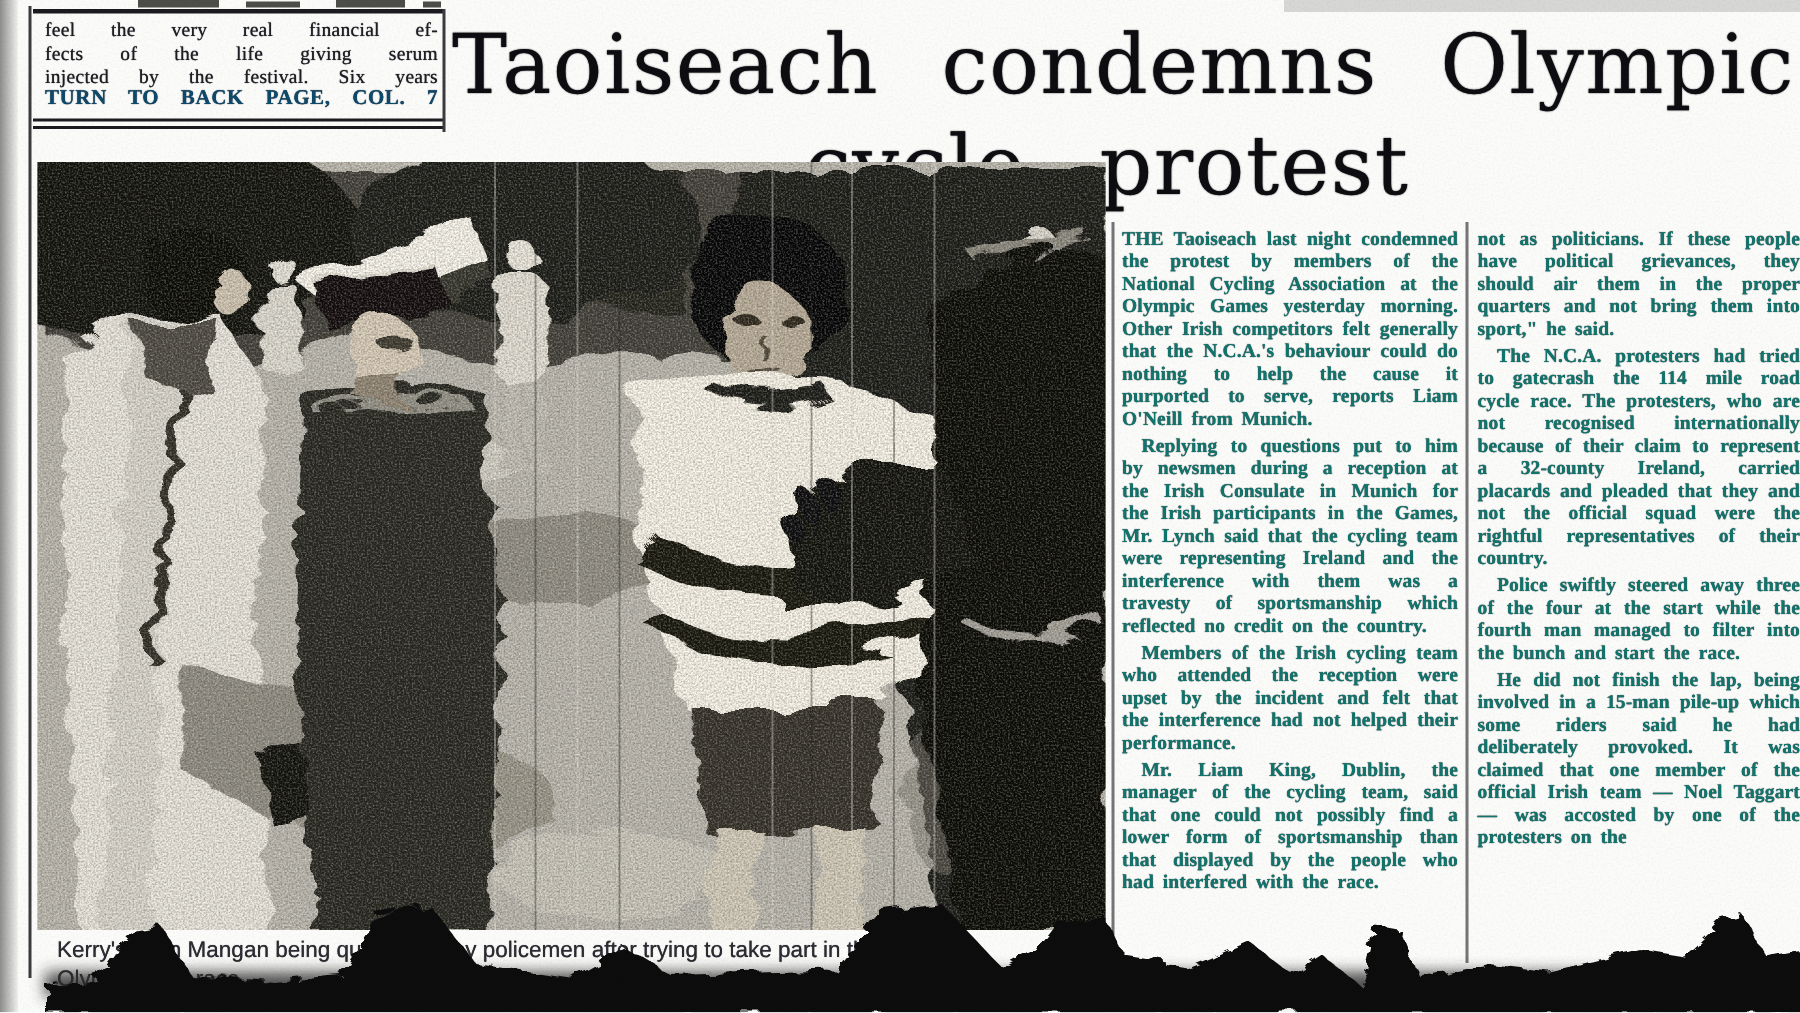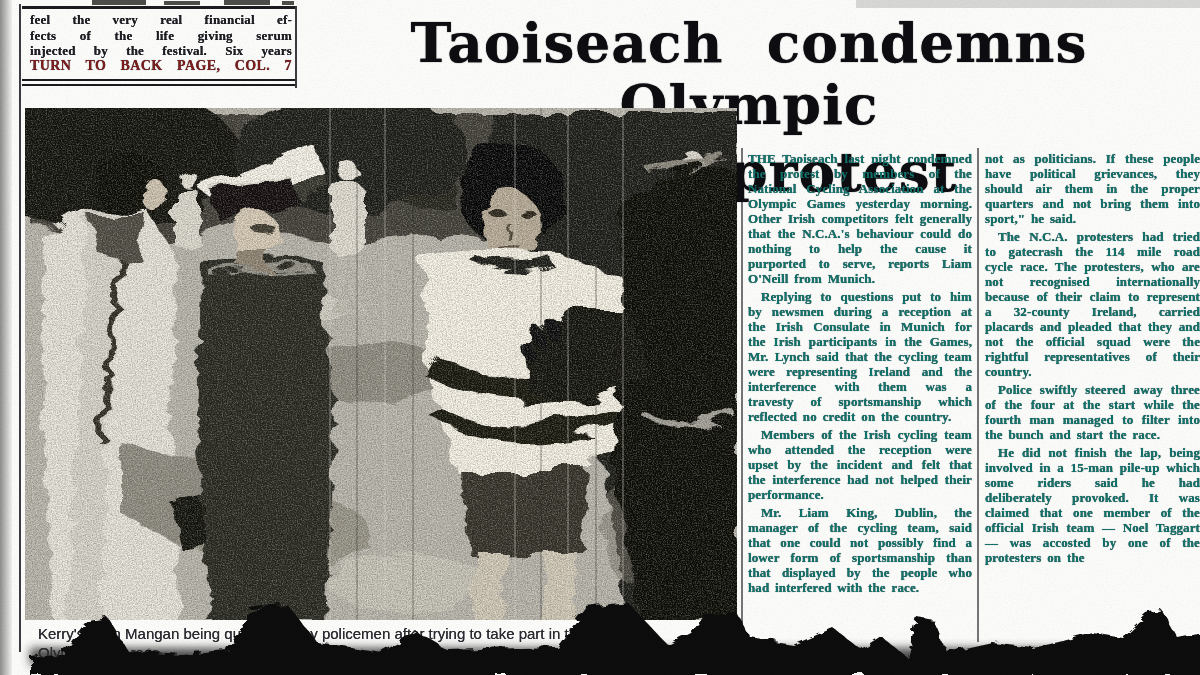--- a/index.html
+++ b/index.html
@@ -8,29 +8,29 @@
   
   .edge-left{position:absolute;left:0;top:0;width:12px;height:675px;
         background:linear-gradient(to right,#8d8d8d,#c9c9c7 60%,#f1f1ef);}
   .frag{position:absolute;background:#2e2e2c;opacity:.85;}
   .topgray{position:absolute;left:856px;top:0;width:344px;height:8px;background:#d7d7d5;}
   
   .hr{position:absolute;background:#1c1c20;}
   .vr{position:absolute;background:#3c3c40;width:1.6px;}
   
   .snippet{position:absolute;left:30px;top:12px;width:262px;color:#1e1e24;}
-  .snippet p{margin:0;font-size:13px;font-weight:700;line-height:15.5px;
+  .snippet p{margin:0;font-size:13px;font-weight:400;line-height:15.5px;
         text-align:justify;text-align-last:justify;letter-spacing:.2px;
         text-shadow:0 0 .6px #1e1e24;}
   .turnnote{position:absolute;left:30px;top:58px;width:262px;font-size:14px;
-        font-weight:700;letter-spacing:.4px;color:#7f1d1d;
+        font-weight:700;letter-spacing:.4px;color:#0c4a6e;
         text-shadow:0 0 .7px #17171c;text-align:justify;text-align-last:justify;}
   
   .headline{position:absolute;left:300px;top:12px;width:898px;color:#0e0e12;
-        font-family:"DejaVu Serif","Liberation Serif",serif;font-weight:700;}
+        font-family:"DejaVu Serif","Liberation Serif",serif;font-weight:400;}
   .hl1{font-size:55px;line-height:62px;text-align:center;word-spacing:.42em;
         letter-spacing:1px;text-shadow:0 0 1px #0e0e12;}
   .hl2{font-size:55px;line-height:60px;text-align:center;padding-right:22px;
         word-spacing:.55em;letter-spacing:1px;margin-top:6px;text-shadow:0 0 1px #0e0e12;}
   
   .photo{position:absolute;left:25px;top:108px;width:712px;height:512px;
         background:#b3b0a7;filter:contrast(1.12) brightness(1.02);}
   .photo svg{display:block;width:100%;height:100%;}
   
   .caption{position:absolute;left:38px;top:624px;width:690px;

